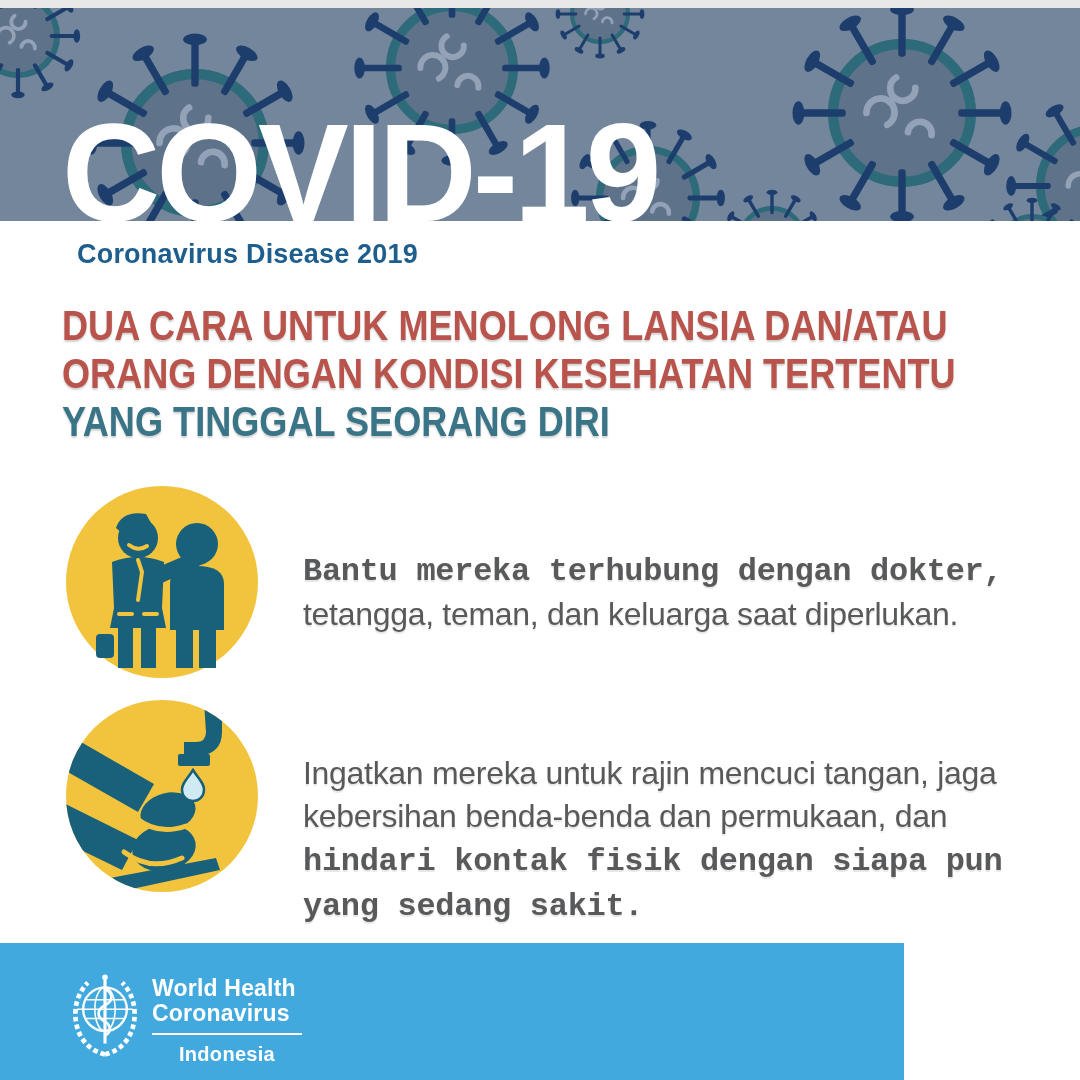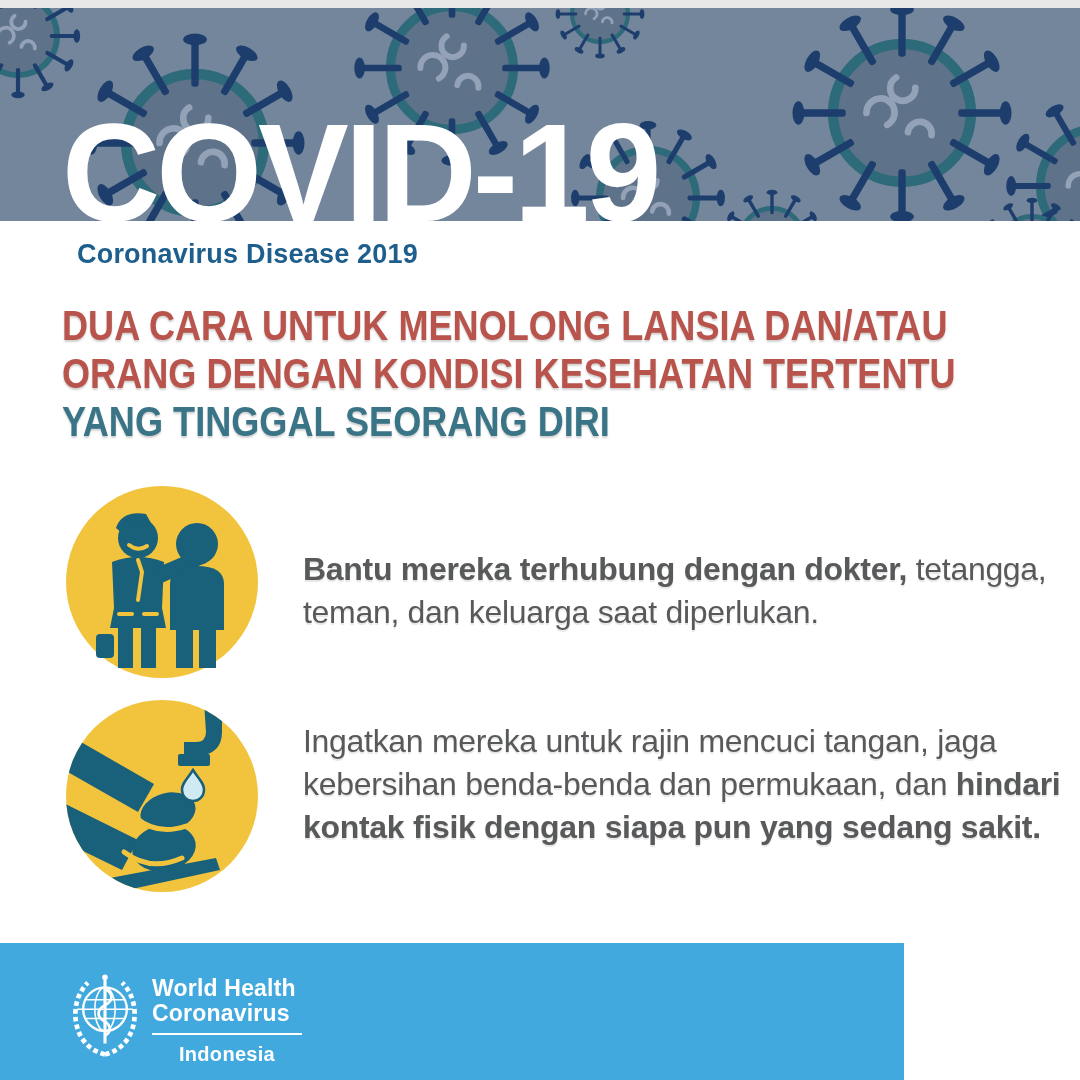--- a/index.html
+++ b/index.html
@@ -37,22 +37,22 @@
   .icon-circle{position:absolute;width:192px;height:192px;}
   .icon-circle svg{display:block;width:192px;height:192px;}
   .icon-1{left:66px;top:478px;}
   .icon-2{left:66px;top:692px;}
   .row-text{
     position:absolute;left:303px;margin:0;
     color:#58595b;font-size:32px;line-height:43px;letter-spacing:-.3px;
     text-shadow:0 2px 1px rgba(0,0,0,.10);
   }
   .text-1{top:540px;width:745px;}
-  .text-2{top:712px;width:775px;}
-  .row-text b{font-weight:bold;}
+  .text-2{top:744px;width:775px;}
+  .row-text b{font-weight:bold;font-family:Liberation Mono, monospace;}
   
   .footer{position:absolute;left:0;top:935px;width:904px;height:145px;background:#41a9de;}
   .who-emblem{position:absolute;left:66px;top:30px;width:78px;height:88px;}
   .who-text{position:absolute;left:152px;top:33px;color:#ffffff;}
   .who-org{font-size:23px;font-weight:bold;line-height:25px;letter-spacing:.2px;}
   .who-rule{width:150px;height:2px;background:#ffffff;margin:7px 0 8px 0;}
   .who-region{font-size:20px;font-weight:bold;letter-spacing:.3px;text-align:center;}
 </style>
 </head>
 <body>

